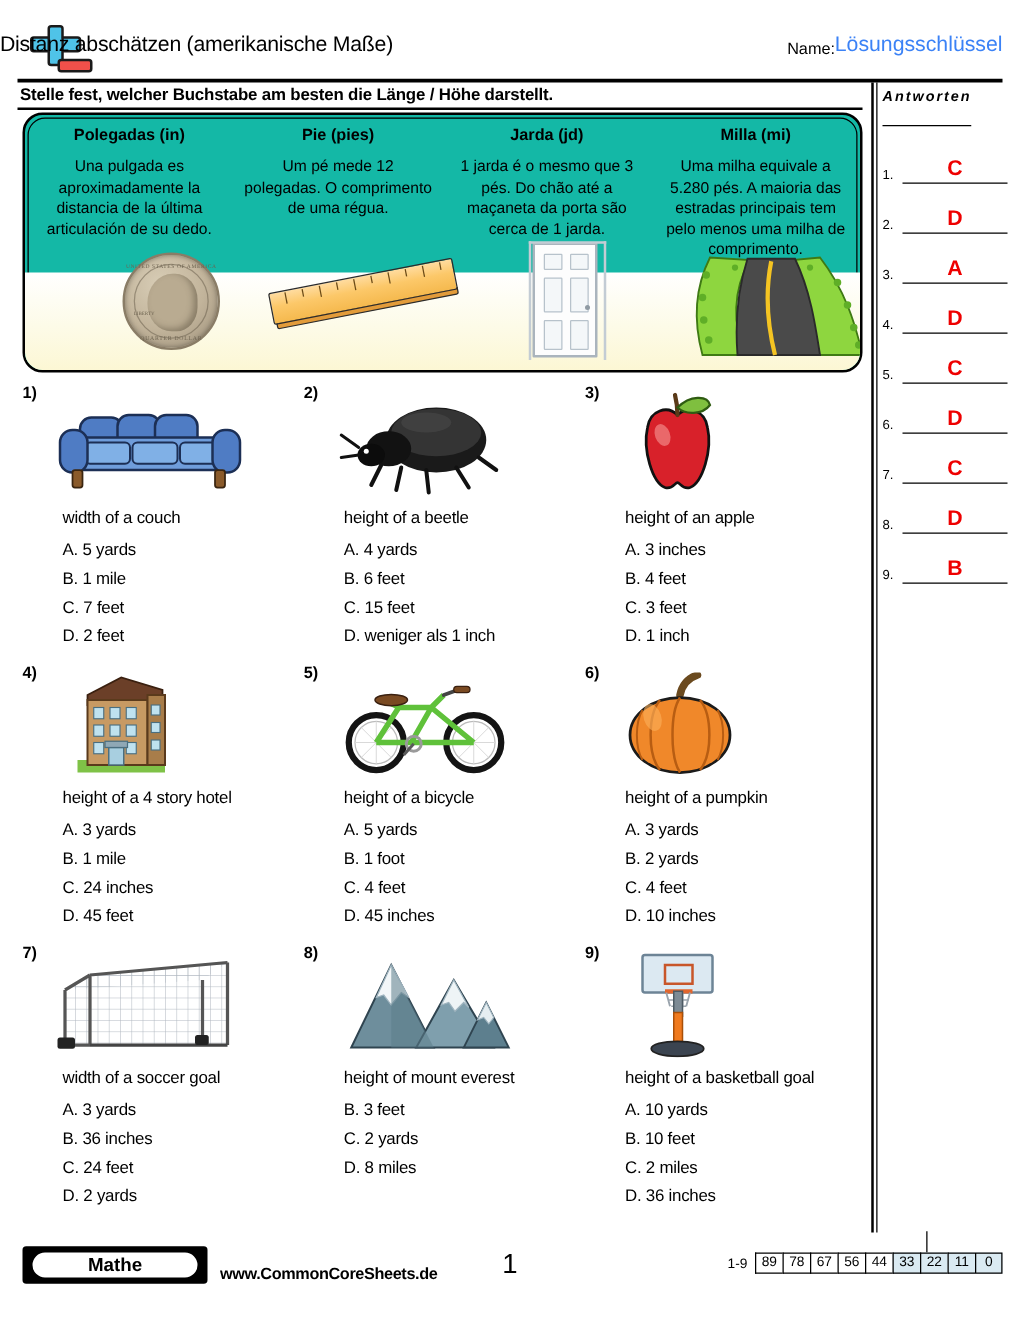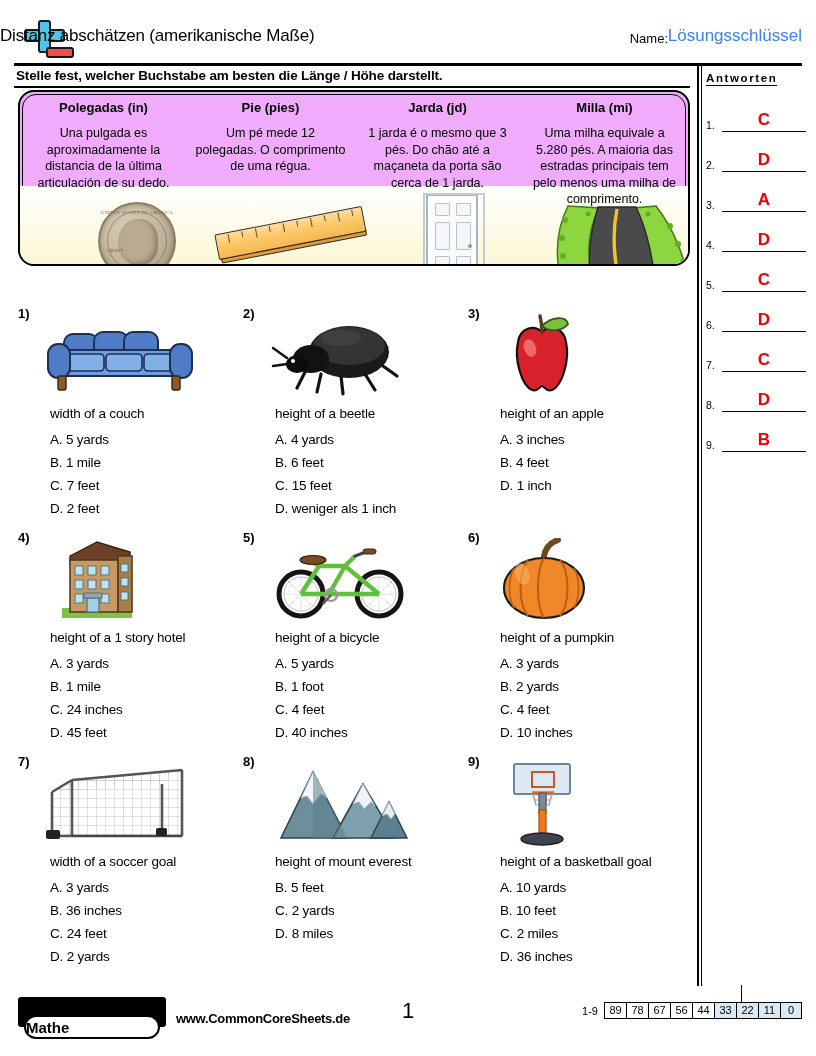--- a/index.html
+++ b/index.html
@@ -79,42 +79,43 @@
   .vdiv2 {
     position: absolute; left: 701px; top: 66px;
     width: 1px; height: 920px; background: #000;
   }
 
   
   .ans-col { position: absolute; left: 706px; top: 68px; width: 100px; }
   .ans-head {
     font-size: 11.5px; font-weight: bold; letter-spacing: 1.6px;
     border-bottom: 1.5px solid #000; display: inline-block;
-    padding-bottom: 1px;
+    padding-bottom: 16px;
+    font-style: italic;
   }
   .ans-row {
     position: relative; height: 40px;
     display: flex; align-items: flex-end;
   }
   .ans-num { font-size: 10.5px; width: 16px; padding-bottom: 1px; }
   .ans-line {
     flex: 1; border-bottom: 1.2px solid #000;
     text-align: center; position: relative; height: 24px;
   }
   .ans-val {
     font-size: 17px; font-weight: bold; color: #ee0000;
     line-height: 24px;
   }
 
   
   .defbox {
     position: absolute; left: 18px; top: 90px;
-    width: 672px; height: 176px;
+    width: 672px; height: 208px;
     border: 2px solid #000; border-radius: 16px;
-    background: #f0abfc; overflow: hidden;
+    background: #14b8a6; overflow: hidden;
   }
   .defbox-inner {
     position: absolute; left: 2px; top: 2px;
     width: 664px; height: 196px;
     border: 1px solid #000; border-radius: 14px;
   }
   .def-grad {
     position: absolute; left: 0; bottom: 0; width: 100%; height: 78px;
     background: linear-gradient(to bottom, #ffffff 0%, #fdfbe8 55%, #fcf7d4 100%);
   }
@@ -226,22 +227,22 @@
   
   .footer { position: absolute; left: 0; top: 995px; width: 816px; height: 46px; }
   .badge-outer {
     position: absolute; left: 18px; top: 2px;
     width: 148px; height: 30px; background: #000; border-radius: 3px;
   }
   .badge-inner {
     position: absolute; left: 6px; top: 3px;
     width: 136px; height: 24px; background: #fff;
     border: 2px solid #000; border-radius: 14px;
-    text-align: left; line-height: 21px;
-    font-size: 15px; font-weight: bold; margin-top: 15px;
+    text-align: center; line-height: 21px;
+    font-size: 15px; font-weight: bold;
   }
   .site {
     position: absolute; left: 176px; top: 16px;
     font-size: 13px; font-weight: bold; letter-spacing: -0.3px;
   }
   .pageno {
     position: absolute; left: 0; top: 3px; width: 816px;
     text-align: center; font-size: 22px;
   }
   .scorewrap {
@@ -465,20 +466,21 @@
           <svg width="100" height="84" viewBox="0 0 100 84">
             <path d="M50 18 C42 10, 28 14, 26 28 C22 46, 30 72, 40 76 C46 78, 48 72, 50 72 C52 72, 54 78, 60 76 C70 72, 78 46, 74 28 C72 14, 58 10, 50 18 Z" fill="#d8212a" stroke="#111" stroke-width="2.2"></path>
             <path d="M50 18 C50 10, 49 6, 48 2" stroke="#5a3a18" stroke-width="3.4" fill="none" stroke-linecap="round"></path>
             <path d="M50 12 C60 2, 74 2, 76 10 C70 18, 56 18, 50 12 Z" fill="#7fbf3f" stroke="#2f5c12" stroke-width="1.8"></path>
             <ellipse cx="38" cy="34" rx="6" ry="9" fill="#f08080" opacity="0.75" transform="rotate(-20 38 34)"></ellipse>
           </svg>
         </div>
         <div class="qlabel">height of an apple</div>
         <div class="qopt">A. 3 inches</div>
         <div class="qopt">B. 4 feet</div>
+        <div class="qopt">C. 3 feet</div>
         <div class="qopt">D. 1 inch</div>
       </div>
     </div>
 
     <div class="qrow">
 
       <div class="qcell">
         <div class="qnum">4)</div>
         <div class="qart">
           <svg width="110" height="84" viewBox="0 0 110 84">
@@ -496,21 +498,21 @@
               <rect x="33" y="56" width="8" height="9"></rect>
                 <rect x="59" y="56" width="8" height="9"></rect>
               <rect x="79" y="26" width="7" height="8"></rect>
                 <rect x="79" y="40" width="7" height="8"></rect>
                 <rect x="79" y="54" width="7" height="8"></rect>
             </g>
             <rect x="45" y="60" width="12" height="14" fill="#a8cfe0" stroke="#4a6f80" stroke-width="1.2"></rect>
             <rect x="42" y="55" width="18" height="5" fill="#8fa8b5" stroke="#4a6f80" stroke-width="1"></rect>
           </svg>
         </div>
-        <div class="qlabel">height of a 1 story hotel</div>
+        <div class="qlabel">height of a 4 story hotel</div>
         <div class="qopt">A. 3 yards</div>
         <div class="qopt">B. 1 mile</div>
         <div class="qopt">C. 24 inches</div>
         <div class="qopt">D. 45 feet</div>
       </div>
 
       <div class="qcell">
         <div class="qnum">5)</div>
         <div class="qart">
           <svg width="150" height="84" viewBox="0 0 150 84">
@@ -528,21 +530,21 @@
             <path d="M88 18 L99 14" stroke="#444" stroke-width="3" fill="none" stroke-linecap="round"></path>
             <rect x="96" y="11" width="13" height="5" rx="2.5" fill="#7a4a22" stroke="#3a2010" stroke-width="1"></rect>
             <circle cx="64" cy="57" r="6" fill="none" stroke="#9a9a9a" stroke-width="2.4"></circle>
             <path d="M64 57 L56 66" stroke="#5a5a5a" stroke-width="2.4"></path>
           </svg>
         </div>
         <div class="qlabel">height of a bicycle</div>
         <div class="qopt">A. 5 yards</div>
         <div class="qopt">B. 1 foot</div>
         <div class="qopt">C. 4 feet</div>
-        <div class="qopt">D. 40 inches</div>
+        <div class="qopt">D. 45 inches</div>
       </div>
 
       <div class="qcell">
         <div class="qnum">6)</div>
         <div class="qart">
           <svg width="110" height="84" viewBox="0 0 110 84">
             <path d="M52 18 C54 8, 60 4, 66 2" stroke="#6b4a1f" stroke-width="6" fill="none" stroke-linecap="round"></path>
             <ellipse cx="52" cy="50" rx="40" ry="30" fill="#f0882a" stroke="#1b1b1b" stroke-width="2.2"></ellipse>
             <path d="M52 20 C44 32, 44 68, 52 80" stroke="#b85d12" stroke-width="2" fill="none"></path>
             <path d="M36 22 C26 34, 26 66, 36 78" stroke="#b85d12" stroke-width="2" fill="none"></path>
@@ -594,21 +596,21 @@
             <polygon points="46,10 14,76 80,76" fill="#6e8e9c" stroke="#2f4450" stroke-width="1.6"></polygon>
             <polygon points="46,10 34,36 40,34 46,42 54,32 60,36" fill="#f2f6f8" stroke="#9fb4bf" stroke-width="1"></polygon>
             <polygon points="96,22 66,76 128,76" fill="#7f9fad" stroke="#2f4450" stroke-width="1.6"></polygon>
             <polygon points="96,22 86,42 92,40 97,47 104,40 108,44" fill="#eef4f6" stroke="#9fb4bf" stroke-width="1"></polygon>
             <polygon points="122,40 104,76 140,76" fill="#5d7f8e" stroke="#2f4450" stroke-width="1.5"></polygon>
             <polygon points="122,40 115,54 120,52 124,57 128,52" fill="#e6eef1" stroke="#9fb4bf" stroke-width="0.9"></polygon>
             <polygon points="46,10 46,76 80,76" fill="#5c7d8b" opacity="0.55"></polygon>
           </svg>
         </div>
         <div class="qlabel">height of mount everest</div>
-        <div class="qopt">B. 5 feet</div>
+        <div class="qopt">B. 3 feet</div>
         <div class="qopt">C. 2 yards</div>
         <div class="qopt">D. 8 miles</div>
       </div>
 
       <div class="qcell">
         <div class="qnum">9)</div>
         <div class="qart">
           <svg width="100" height="84" viewBox="0 0 100 84">
             <rect x="22" y="2" width="56" height="30" rx="2" fill="#dce9f2" stroke="#6d8496" stroke-width="2"></rect>
             <rect x="40" y="10" width="22" height="15" fill="none" stroke="#c8562a" stroke-width="2"></rect>

